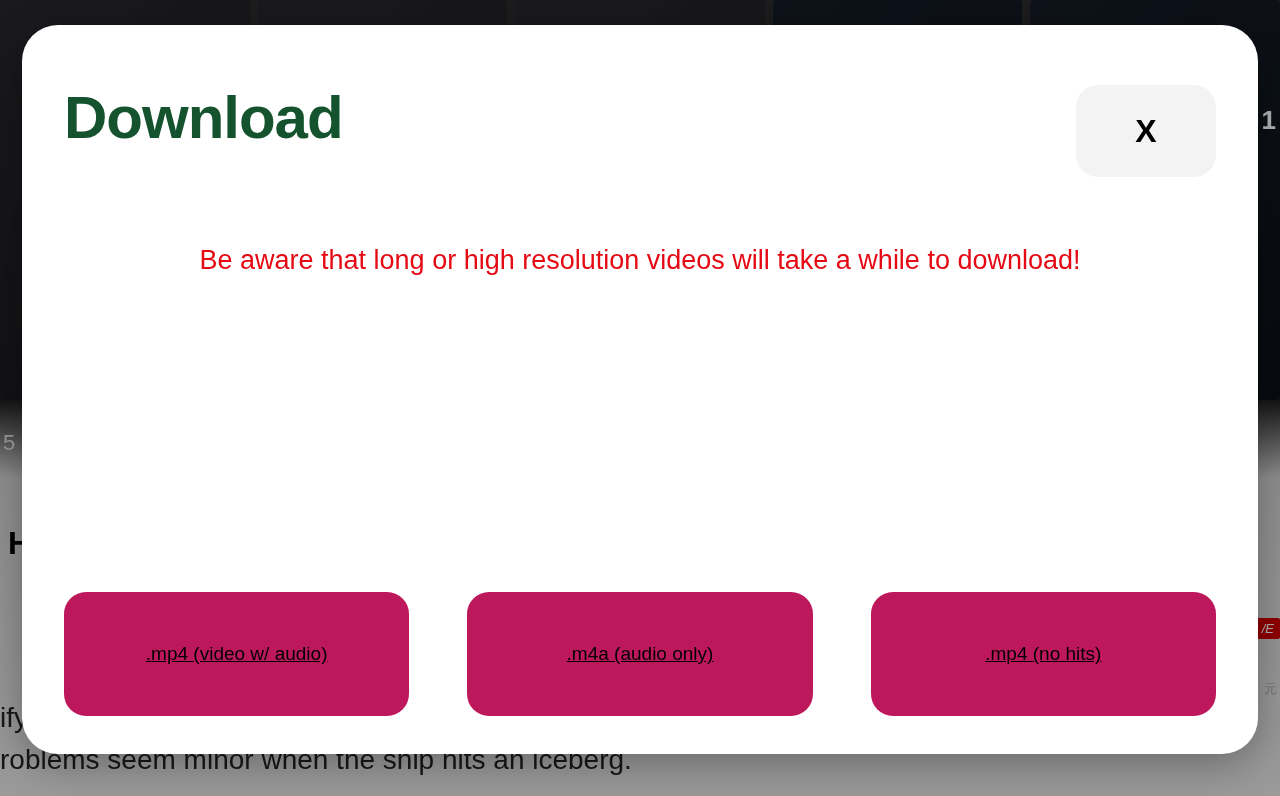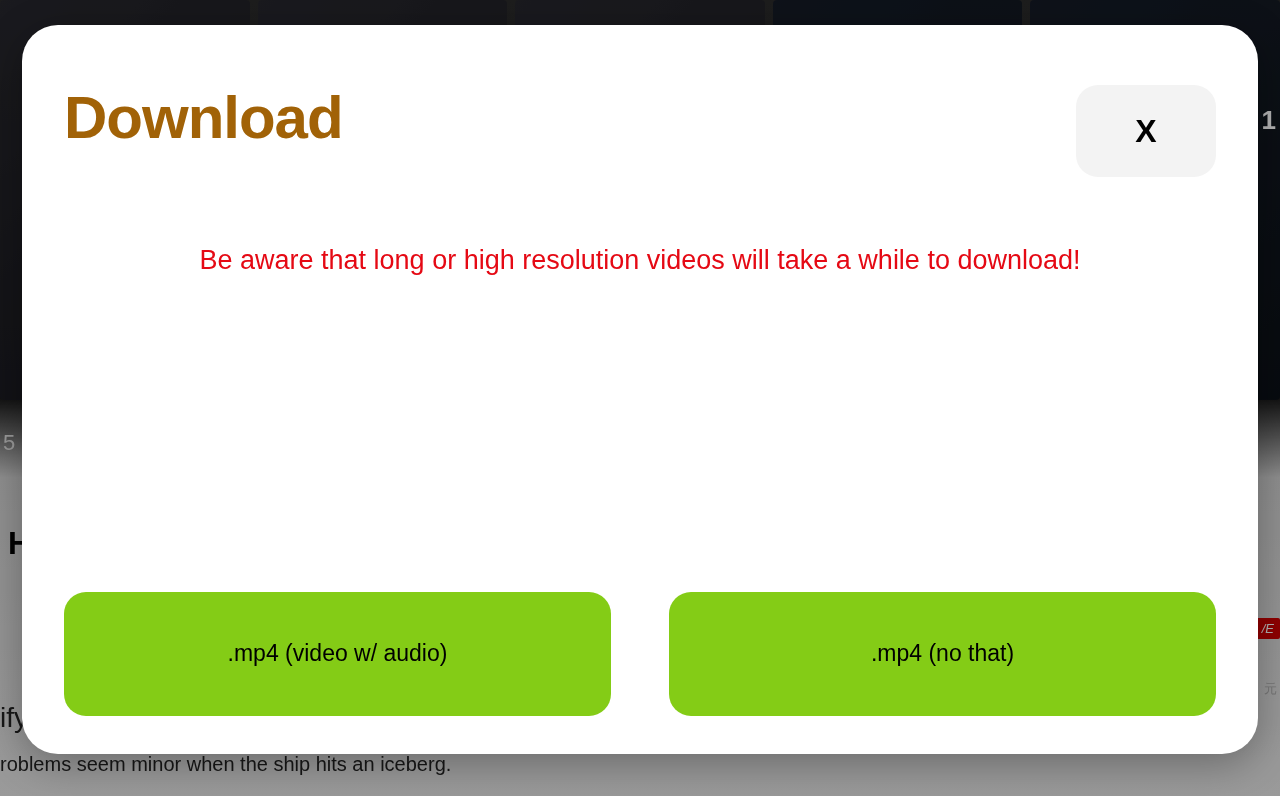--- a/index.html
+++ b/index.html
@@ -43,21 +43,21 @@
     
     .thumb.dark {
       background: linear-gradient(135deg, #1a2a4a, #0a1a2a);
     }
     
     .backdrop-text {
       position: absolute;
       bottom: 20px;
       left: 0;
       color: #222;
-      font-size: 20px;
+      font-size: 28px;
       font-weight: 400;
     }
     
     .backdrop-text-top {
       position: absolute;
       bottom: 62px;
       left: 0;
       color: #222;
       font-size: 28px;
       font-weight: 400;
@@ -131,21 +131,21 @@
     
     .modal-header {
       display: flex;
       justify-content: space-between;
       align-items: flex-start;
     }
     
     .modal-title {
       font-size: 60px;
       font-weight: 800;
-      color: #a16207;
+      color: #14532d;
       letter-spacing: -1px;
       margin-top: -2px;
       text-align: center;
     }
     
     .close-button {
       background: #f3f3f3;
       border: none;
       border-radius: 22px;
       width: 140px;
@@ -175,35 +175,36 @@
     }
     
     .format-buttons {
       display: flex;
       gap: 58px;
       margin-top: 20px;
     }
     
     .format-button {
       flex: 1;
-      background: #84cc16;
+      background: #be185d;
       border: none;
       border-radius: 22px;
       padding: 30px 20px;
-      font-size: 23px;
+      font-size: 19px;
       font-weight: 400;
       color: #000;
       cursor: pointer;
       line-height: 1.35;
       font-family: Arial, sans-serif;
       display: flex;
       align-items: center;
       justify-content: center;
       text-align: center;
       min-height: 124px;
+      text-decoration: underline;
     }
   </style>
 </head>
 <body>
 
 <div class="backdrop">
   <div class="backdrop-thumbnails">
     <div class="thumb"></div>
     <div class="thumb"></div>
     <div class="thumb"></div>
@@ -228,15 +229,16 @@
       <span>X</span>
     </button>
   </div>
 
   <p class="warning-text">Be aware that long or high resolution videos will take a while to download!</p>
 
   <div class="spacer"></div>
 
   <div class="format-buttons">
     <button class="format-button">.mp4 (video w/ audio)</button>
-    <button class="format-button">.mp4 (no that)</button>
+    <button class="format-button">.m4a (audio only)</button>
+    <button class="format-button">.mp4 (no hits)</button>
   </div>
 </div>
 
 </body></html>

